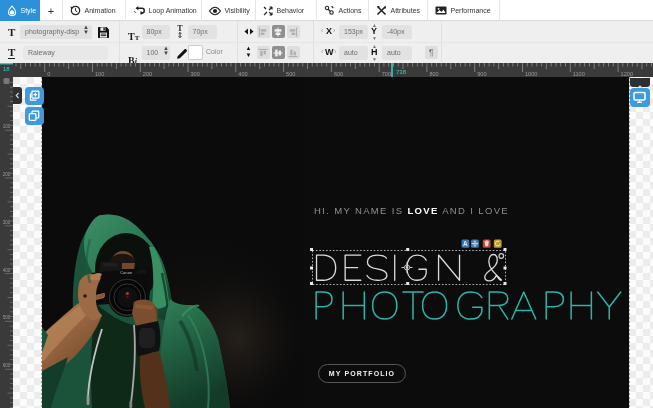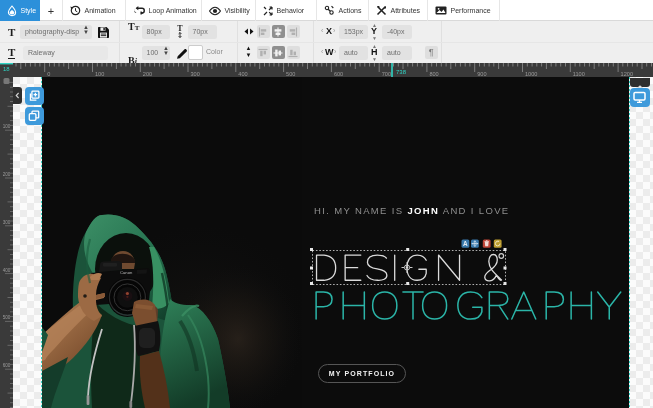--- a/index.html
+++ b/index.html
@@ -102,21 +102,21 @@
     <div class="inp" style="left:20px;top:3.5px;width:72px;height:14px">photography-disp</div>
     <div style="position:absolute;left:83px;top:4px;color:#444;font-size:6px;line-height:5px">▲<br>▼</div>
     <div style="position:absolute;left:97px;top:3.5px"><svg width="13" height="13" viewBox="0 0 13 13" style="">
           <path d="M1 2 C1 1.4 1.4 1 2 1 L9.5 1 L12 3.5 L12 11 C12 11.6 11.6 12 11 12 L2 12 C1.4 12 1 11.6 1 11 Z" fill="#111"></path>
           <rect x="3.4" y="1.4" width="5" height="3.4" fill="#efefef"></rect>
           <rect x="6.4" y="1.8" width="1.4" height="2.6" fill="#111"></rect>
           <rect x="3" y="6.6" width="7" height="5" fill="#efefef"></rect>
           <rect x="3.8" y="7.6" width="5.4" height="0.9" fill="#111"></rect>
           <rect x="3.8" y="9.2" width="5.4" height="0.9" fill="#111"></rect>
         </svg></div>
-    <div class="lbl" style="left:128px;top:0;font-size:10px">T<span style="font-size:7px">T</span></div>
+    <div class="lbl" style="left:128px;top:10px;font-size:10px">T<span style="font-size:7px">T</span></div>
     <div class="inp" style="left:141.5px;top:3.5px;width:28px;height:14px">80px</div>
     <svg width="10" height="15" viewBox="0 0 10 15" style="position:absolute;left:175px;top:3px">
         <text x="5" y="7" font-size="8" font-weight="bold" font-family="Liberation Serif" fill="#1c1c1c" text-anchor="middle">T</text>
         <path d="M5 8.5 L5 13.5 M3.6 9.9 L5 8.5 L6.4 9.9 M3.6 12.1 L5 13.5 L6.4 12.1" stroke="#1c1c1c" stroke-width="0.9" fill="none"></path>
       </svg>
     <div class="inp" style="left:187.5px;top:3.5px;width:29px;height:14px">70px</div>
     <svg width="10" height="7" viewBox="0 0 10 7" style="position:absolute;left:243.5px;top:7px">
         <path d="M4 0.5 L4 6.5 L0.5 3.5 Z" fill="#111"></path>
         <path d="M6 0.5 L6 6.5 L9.5 3.5 Z" fill="#111"></path>
       </svg>
@@ -284,21 +284,21 @@
  <path d="M60,252 C53,274 47,298 46,320" stroke="#c2c2c2" stroke-width="1.8" fill="none"></path>
  <path d="M92,248 C94,272 92,302 89,326" stroke="#a9a9a9" stroke-width="1.8" fill="none"></path>
  <rect x="44.6" y="318" width="2.8" height="10" rx="1" fill="#969696"></rect>
  <rect x="87.4" y="324" width="2.8" height="7" rx="1" fill="#838383"></rect>
 
  <path d="M48,162 C44,176 44,192 48,206" stroke="#1a5c3e" stroke-width="2.2" fill="none" opacity="0.6"></path>
  <path d="M138,244 C146,256 152,274 155,294" stroke="#0e2f1f" stroke-width="4" fill="none" opacity="0.55"></path>
  <path d="M146,238 C156,252 163,274 166,300 C167,312 167,322 166,331" stroke="#36885e" stroke-width="2" fill="none" opacity="0.7"></path>
  <path d="M140,239 C146,232 152,227 157,229" stroke="#3a8d61" stroke-width="2.2" fill="none" opacity="0.85"></path>
 </svg>
-    <div style="position:absolute;left:272.5px;top:127.5px;font-size:9.5px;letter-spacing:1.35px;color:#8f8f8f;white-space:nowrap">HI. MY NAME IS <span style="color:#fff;font-weight:bold">JOHN</span> AND I LOVE</div>
+    <div style="position:absolute;left:272.5px;top:127.5px;font-size:9.5px;letter-spacing:1.35px;color:#8f8f8f;white-space:nowrap">HI. MY NAME IS <span style="color:#fff;font-weight:bold">LOVE</span> AND I LOVE</div>
     <svg width="587" height="331" viewBox="0 0 587 331" style="position:absolute;left:0;top:0">
       <g transform="translate(0,177.5)">
           <g transform="translate(273.7,0) scale(0.2080,0.2630)">
             <path d="M4,2 L4,98 M4,2 L40,2 C88,6 96,28 96,50 C96,72 88,94 40,98 L4,98" fill="none" stroke="#dcdcdc" stroke-width="1.3" vector-effect="non-scaling-stroke" stroke-linecap="round" stroke-linejoin="round"></path>
           </g>
           <g transform="translate(302.1,0) scale(0.1740,0.2630)">
             <path d="M6,2 L6,98 M6,2 L96,2 M6,50 L78,50 M6,98 L96,98" fill="none" stroke="#dcdcdc" stroke-width="1.3" vector-effect="non-scaling-stroke" stroke-linecap="round" stroke-linejoin="round"></path>
           </g>
           <g transform="translate(324.1,0) scale(0.2210,0.2630)">
             <path d="M92,14 C84,4 66,2 50,2 C20,2 6,13 6,29 C6,45 24,51 50,55 C78,59 94,66 94,79 C94,93 76,99 52,98 C30,98 12,92 4,80" fill="none" stroke="#dcdcdc" stroke-width="1.3" vector-effect="non-scaling-stroke" stroke-linecap="round" stroke-linejoin="round"></path>

